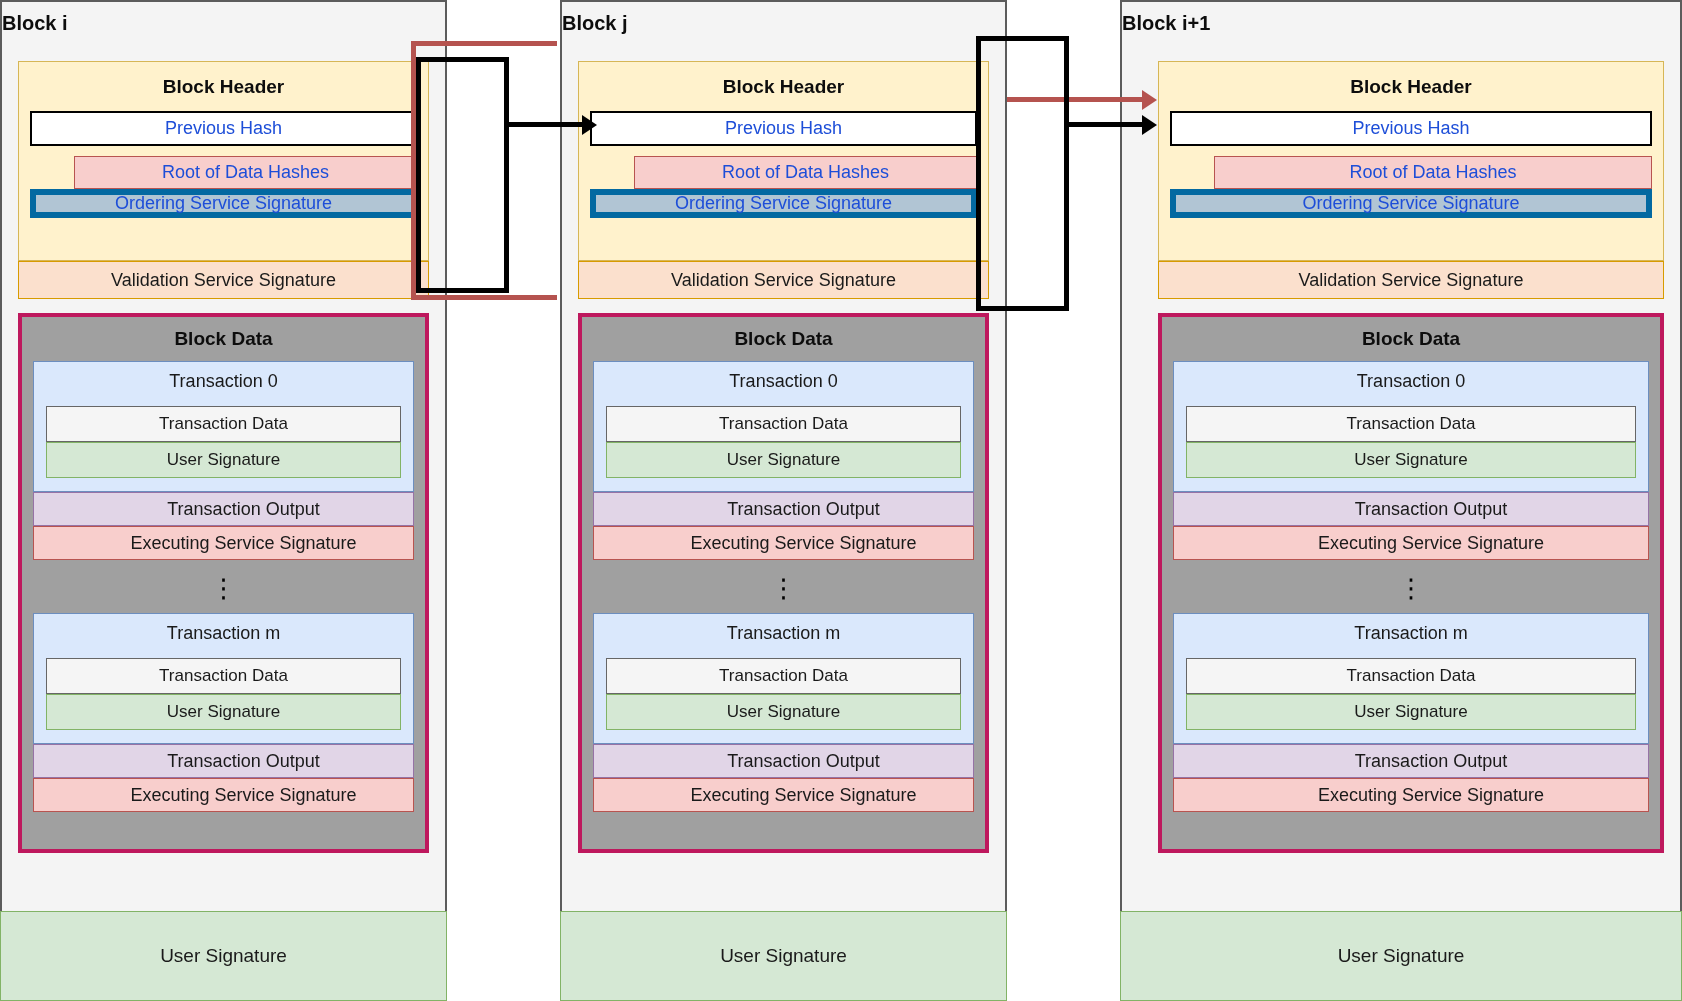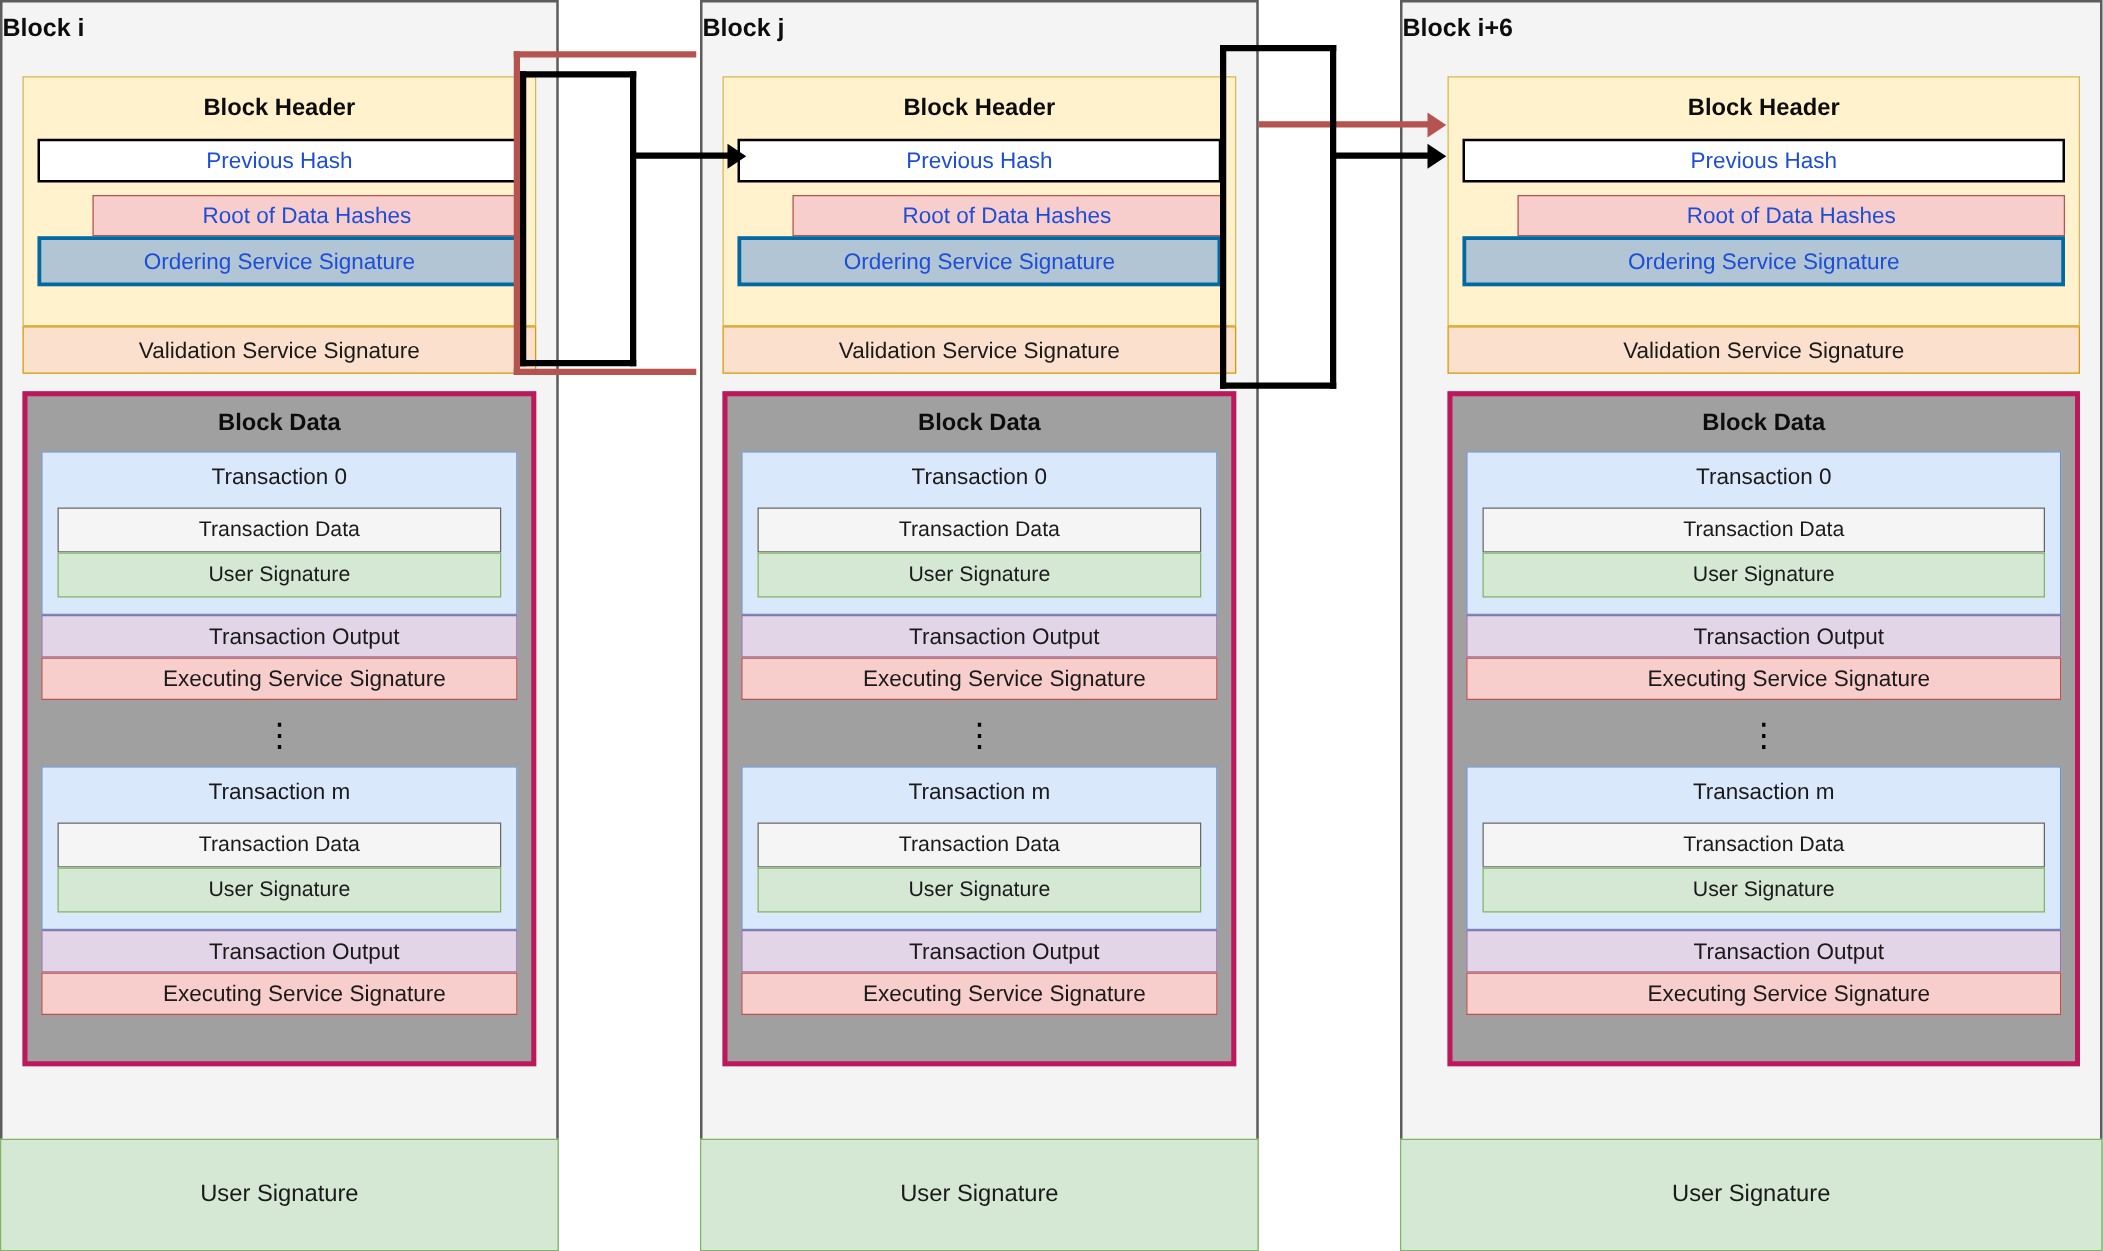--- a/index.html
+++ b/index.html
@@ -40,21 +40,21 @@
     text-align:center;font-size:19px;font-weight:bold;color:#0d0d0d;
   }
   .hrow{
     position:absolute;left:11px;right:11px;
     box-sizing:border-box;
     display:flex;align-items:center;justify-content:center;
     font-size:18px;color:#1d4ed8;
   }
   .hrow.prev{top:49px;height:35px;background:#ffffff;border:2px solid #000000;}
   .hrow.root{top:94px;height:33px;background:#f8cecc;border:1px solid #b85450;margin-left:44px;}
-  .hrow.order{top:127px;height:40px;background:#b1c5d4;border:3px solid #0369a1;}
+  .hrow.order{top:127px;height:29px;background:#b1c5d4;border:6px solid #0369a1;}
 
   .validation{
     position:absolute;
     left:16px;right:16px;
     top:259px;height:38px;
     background:#fbe0cd;
     border:1px solid #d79b00;
     box-sizing:border-box;
     display:flex;align-items:center;justify-content:center;
     font-size:18px;color:#1a1a1a;
@@ -212,21 +212,21 @@
         <div class="tx-inner usig">User Signature</div>
       </div>
       <div class="outrow output" style="top:427px;">Transaction Output</div>
       <div class="outrow exec" style="top:461px;">Executing Service Signature</div>
     </div>
 
     <div class="usersig-bar">User Signature</div>
   </div>
 
   <div class="block" style="left:1120px;width:562px;">
-    <div class="block-title">Block i+6</div>
+    <div class="block-title">Block i+1</div>
 
     <div class="header-box" style="left:36px;right:16px;">
       <div class="header-title">Block Header</div>
       <div class="hrow prev">Previous Hash</div>
       <div class="hrow root">Root of Data Hashes</div>
       <div class="hrow order">Ordering Service Signature</div>
     </div>
 
     <div class="validation" style="left:36px;right:16px;">Validation Service Signature</div>
 

